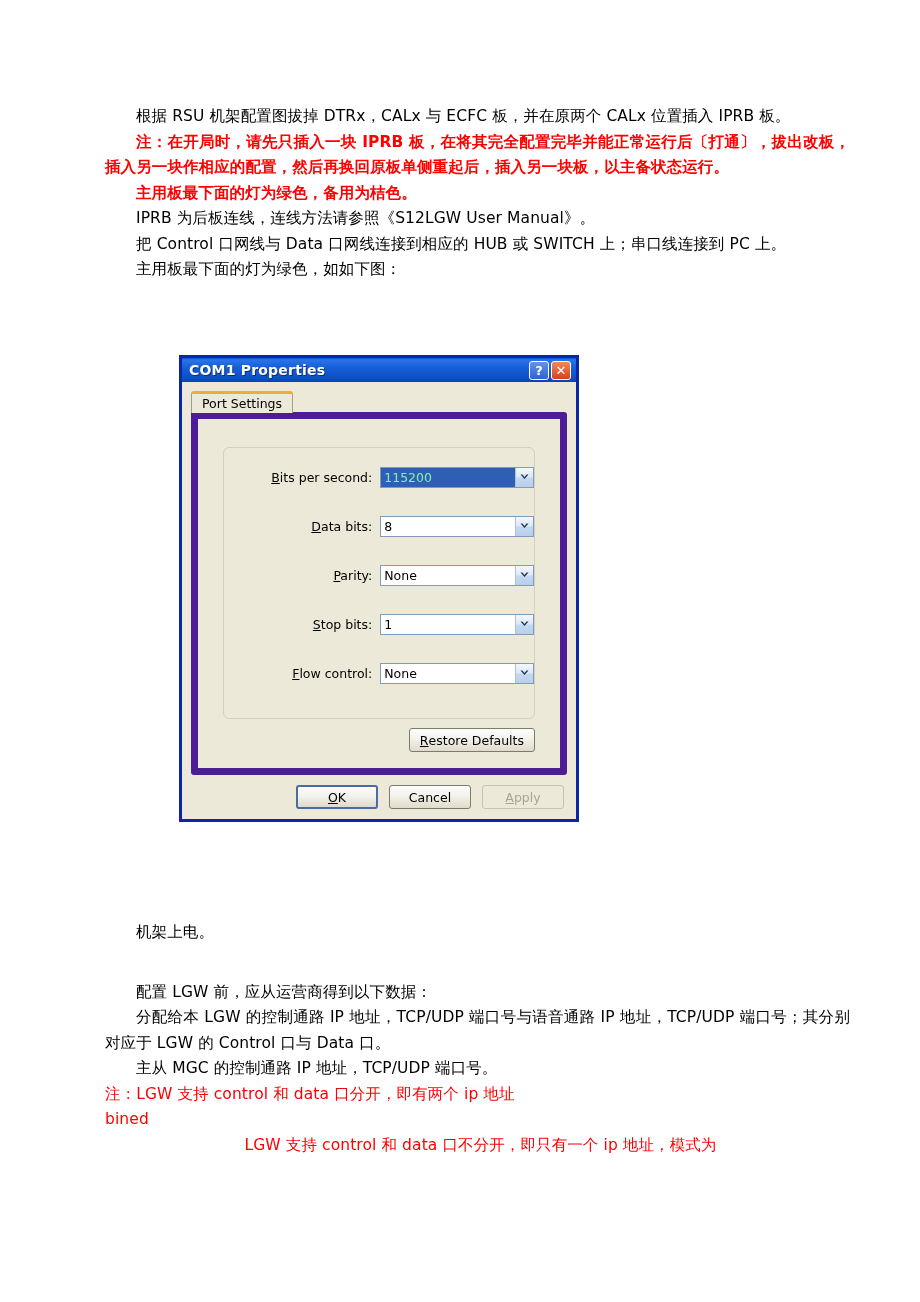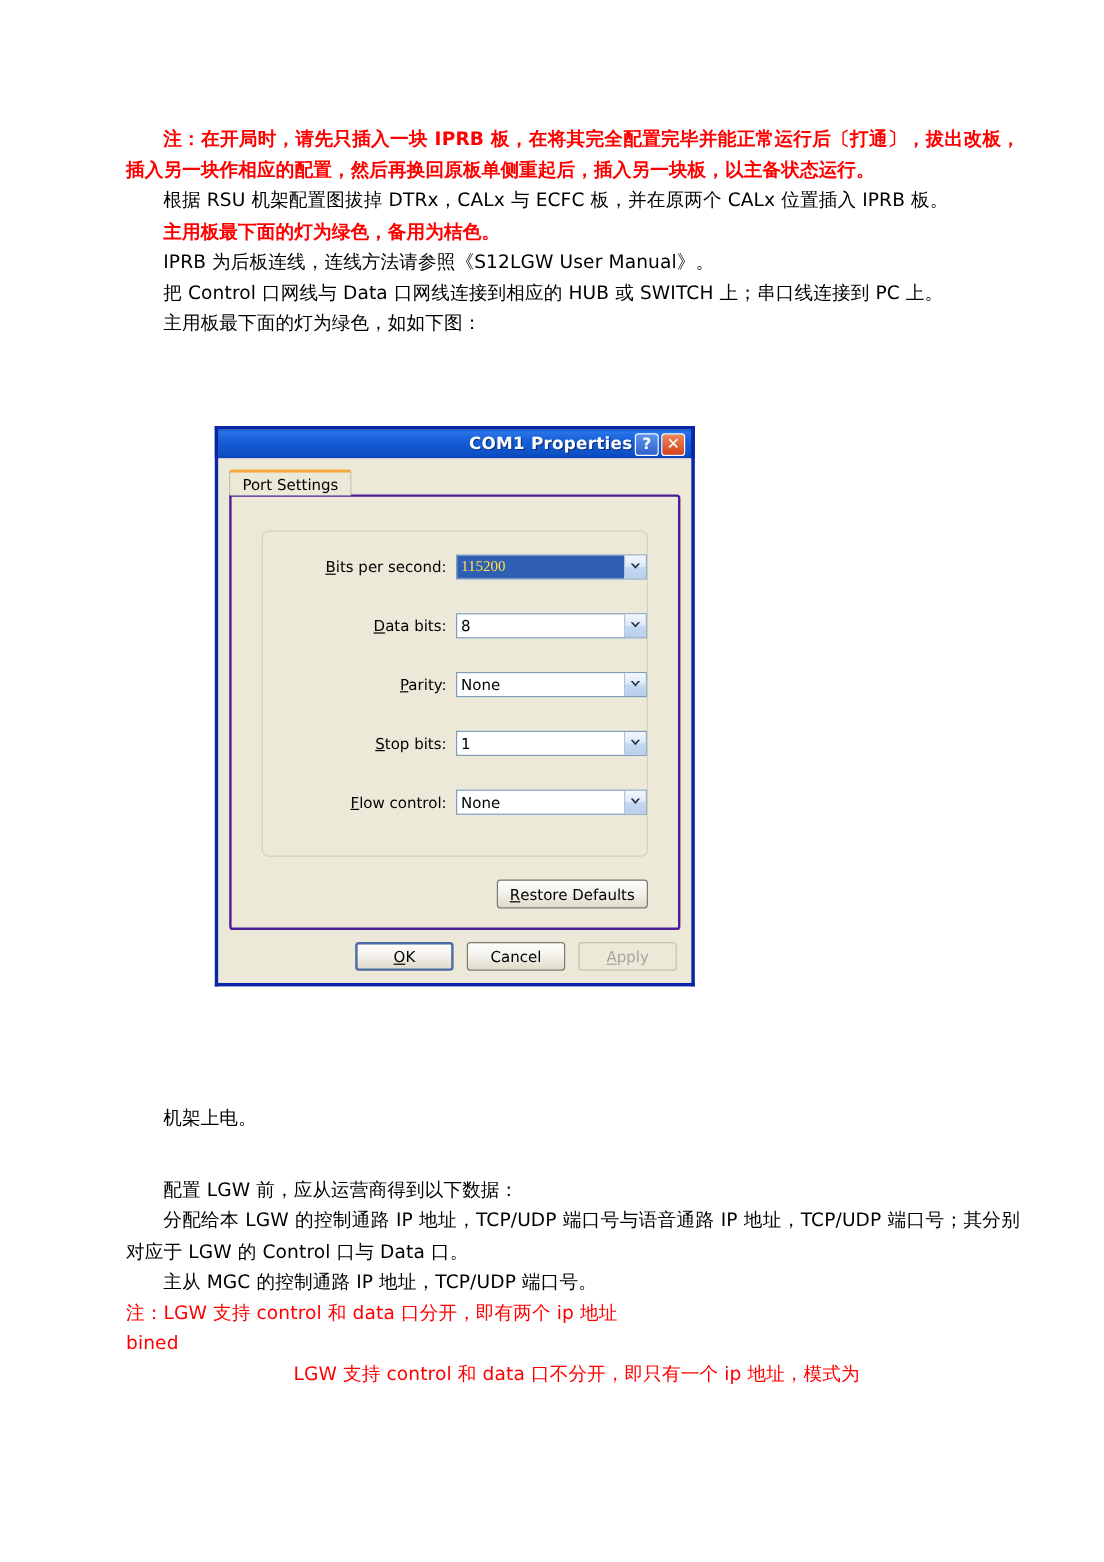--- a/index.html
+++ b/index.html
@@ -85,21 +85,20 @@
     border-top: 3px solid #0a26a8;
     border-left: 3px solid #0a26a8;
     border-right: 3px solid #0a26a8;
     margin: 0 -3px;
     display: flex;
     align-items: center;
     padding: 0 3px 0 7px;
     box-sizing: border-box;
     position: relative;
     top: 0;
-    text-align: right;
   }
   .titlebar-text {
     color: #ffffff;
     font-size: 14px;
     font-weight: bold;
     font-family: "DejaVu Sans", sans-serif;
     letter-spacing: 0.2px;
     text-shadow: 1px 1px 0 rgba(0,0,0,0.45);
     flex: 1;
     white-space: nowrap;
@@ -162,21 +161,21 @@
     font-family: "DejaVu Sans", sans-serif;
     z-index: 2;
   }
   .tabpanel {
     position: absolute;
     left: 9px;
     top: 30px;
     right: 9px;
     bottom: 44px;
     background: #ece9d8;
-    border: 2px solid #4c1d95;
+    border: 7px solid #4c1d95;
     border-radius: 0 3px 3px 3px;
     box-sizing: border-box;
   }
 
   
   .groupbox {
     position: absolute;
     left: 25px;
     top: 28px;
     right: 25px;
@@ -223,22 +222,21 @@
     align-items: center;
     padding-left: 3px;
     font-size: 12.5px;
     font-family: "DejaVu Sans", sans-serif;
     color: #000;
     overflow: hidden;
     white-space: nowrap;
   }
   .combo.selected .combo-value {
     background: #2f5fb4;
-    color: #fde047;
-    font-family: Liberation Serif, serif;
+    color: #86efac;
   }
   .combo-arrow {
     width: 17px;
     background: linear-gradient(to bottom, #f4f8fd 0%, #dbe8f7 48%, #c4d8f0 52%, #b8cfeb 100%);
     border-left: 1px solid #aec4dd;
     display: flex;
     align-items: center;
     justify-content: center;
   }
   .combo-arrow svg { display: block; }
@@ -292,22 +290,22 @@
     gap: 11px;
   }
   .dlg-footer .xp-btn { min-width: 82px; height: 24px; }
 </style>
 </head>
 <body>
 
 <div class="page">
 
   <div class="doc-body">
+    <p class="para indent">根据 RSU 机架配置图拔掉 DTRx，CALx 与 ECFC 板，并在原两个 CALx 位置插入 IPRB 板。</p>
     <p class="para indent red">注：在开局时，请先只插入一块 IPRB 板，在将其完全配置完毕并能正常运行后〔打通〕，拔出改板，插入另一块作相应的配置，然后再换回原板单侧重起后，插入另一块板，以主备状态运行。</p>
-    <p class="para indent">根据 RSU 机架配置图拔掉 DTRx，CALx 与 ECFC 板，并在原两个 CALx 位置插入 IPRB 板。</p>
     <p class="para indent red">主用板最下面的灯为绿色，备用为桔色。</p>
     <p class="para indent">IPRB 为后板连线，连线方法请参照《S12LGW User Manual》。</p>
     <p class="para indent">把 Control 口网线与 Data 口网线连接到相应的 HUB 或 SWITCH 上；串口线连接到 PC 上。</p>
     <p class="para indent">主用板最下面的灯为绿色，如如下图：</p>
   </div>
 
   <div class="dialog">
 
     <div class="titlebar">
       <div class="titlebar-text">COM1 Properties</div>

